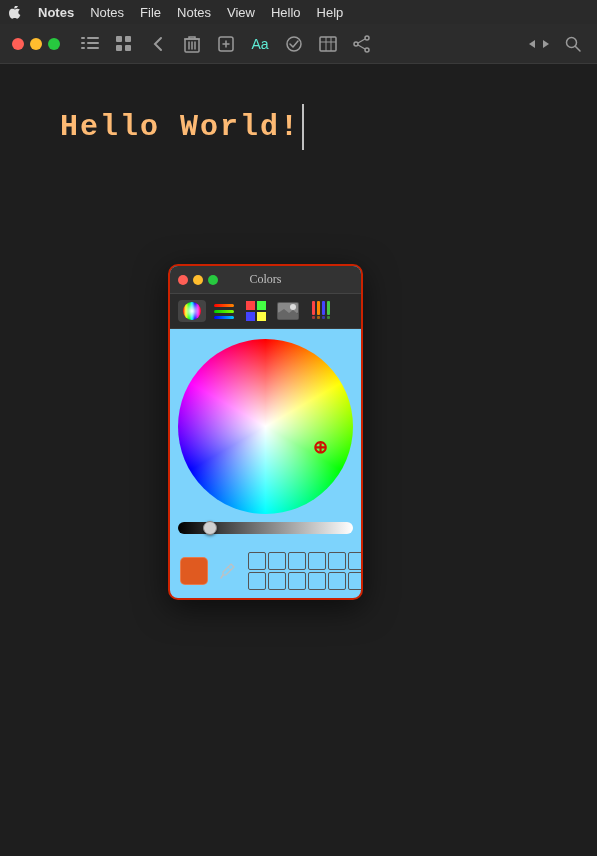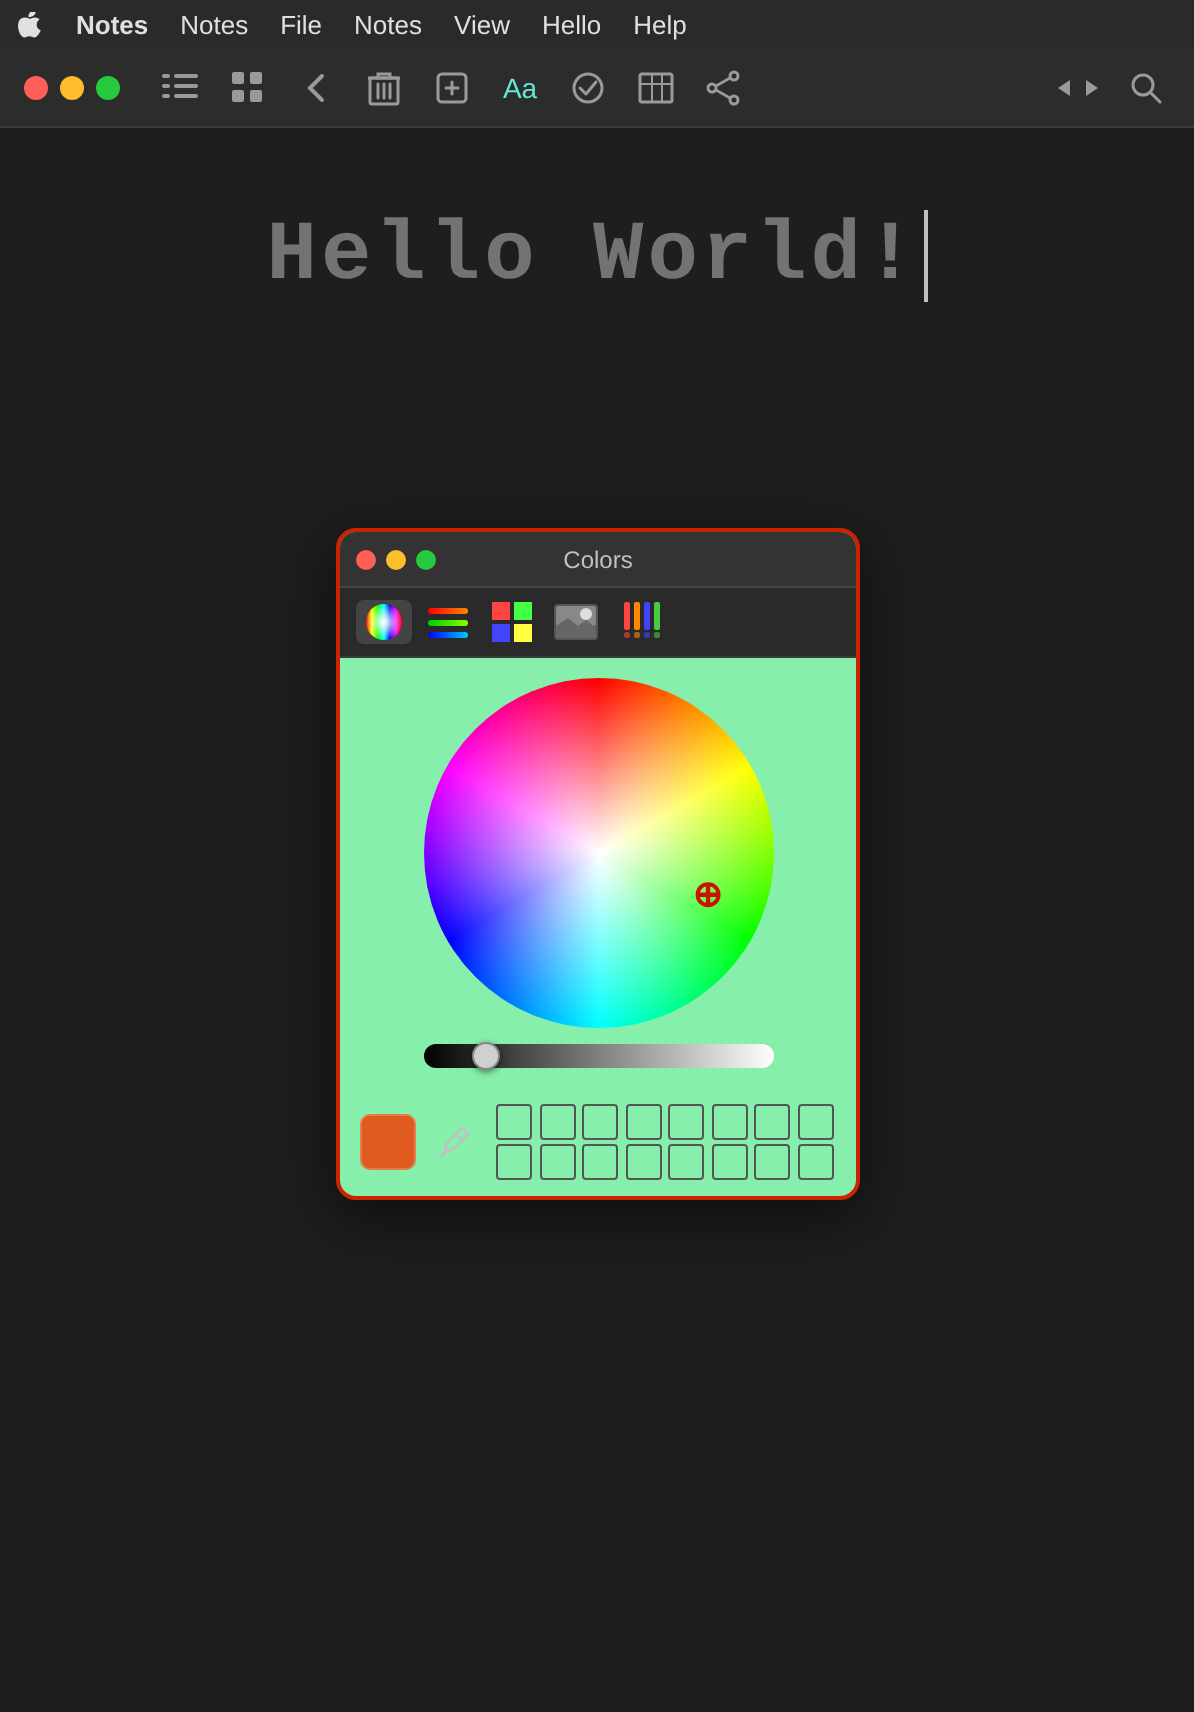--- a/index.html
+++ b/index.html
@@ -82,54 +82,54 @@
     
     .main-content {
       width: 100%;
       height: calc(856px - 24px - 40px);
       background: #1e1e1e;
       padding: 40px 60px;
       position: relative;
     }
 
     .note-title {
-      font-size: 42px;
+      font-size: 30px;
       font-weight: 700;
-      color: #737373;
+      color: #fdba74;
       font-family: 'Courier New', monospace;
       letter-spacing: 2px;
       margin-bottom: 20px;
       display: flex;
       align-items: center;
-      justify-content: center;
     }
     .cursor {
       display: inline-block;
       width: 2px;
       height: 46px;
       background: #c0c0c0;
       margin-left: 2px;
       animation: blink 1s step-end infinite;
     }
     @keyframes blink {
       0%, 100% { opacity: 1; }
       50% { opacity: 0; }
     }
 
     
     .colors-panel {
       position: absolute;
       left: 168px;
       top: 200px;
-      width: 262px;
-      background: #86efac;
+      width: 195px;
+      background: #7dd3fc;
       border-radius: 10px;
       border: 2px solid #cc2200;
       box-shadow: 0 8px 32px rgba(0,0,0,0.6);
       overflow: hidden;
+      font-family: Liberation Serif, serif;
     }
 
     .colors-titlebar {
       height: 28px;
       background: #333333;
       display: flex;
       align-items: center;
       justify-content: center;
       position: relative;
       border-bottom: 1px solid #444;

